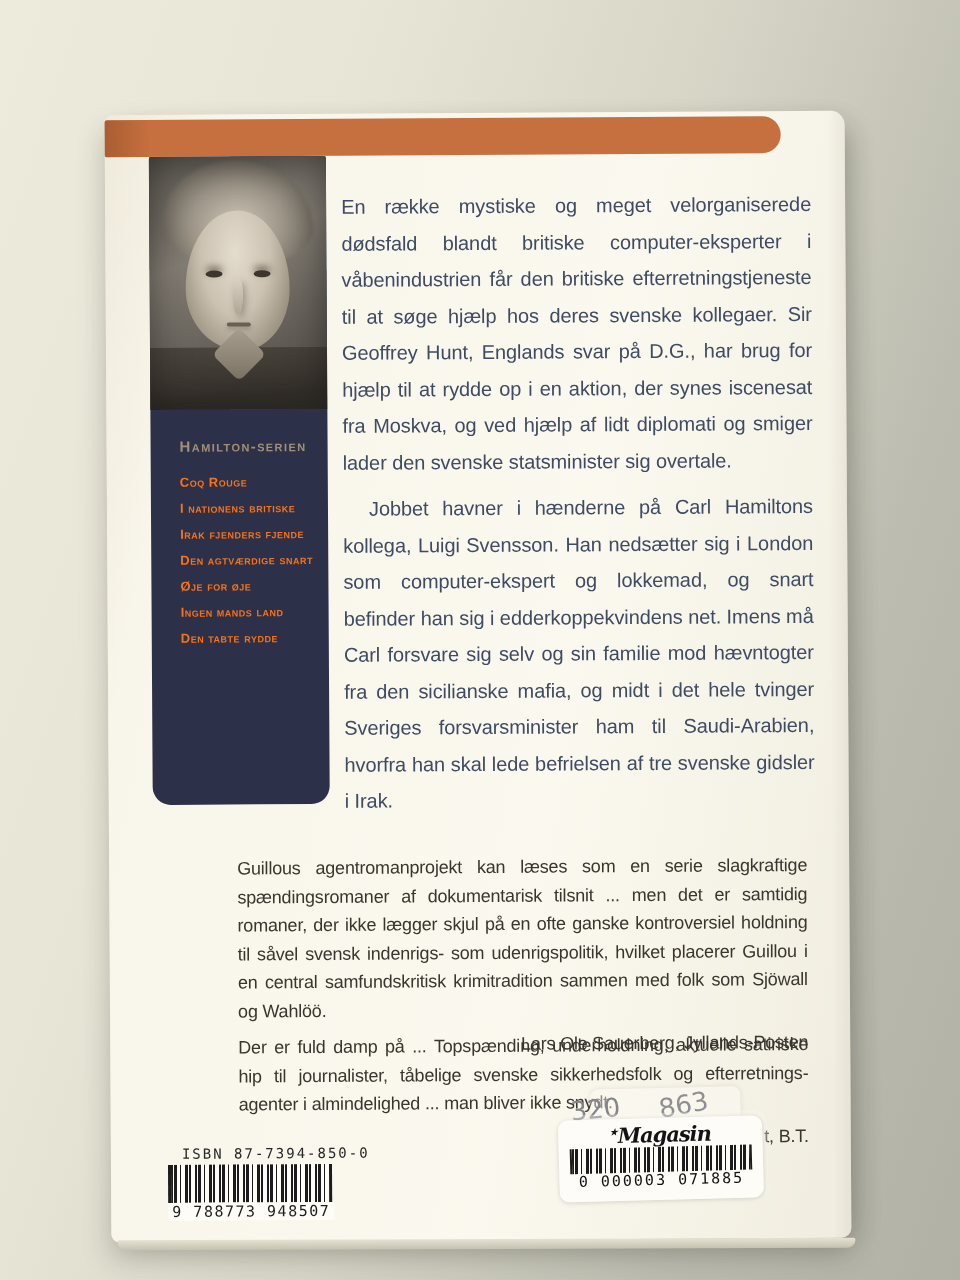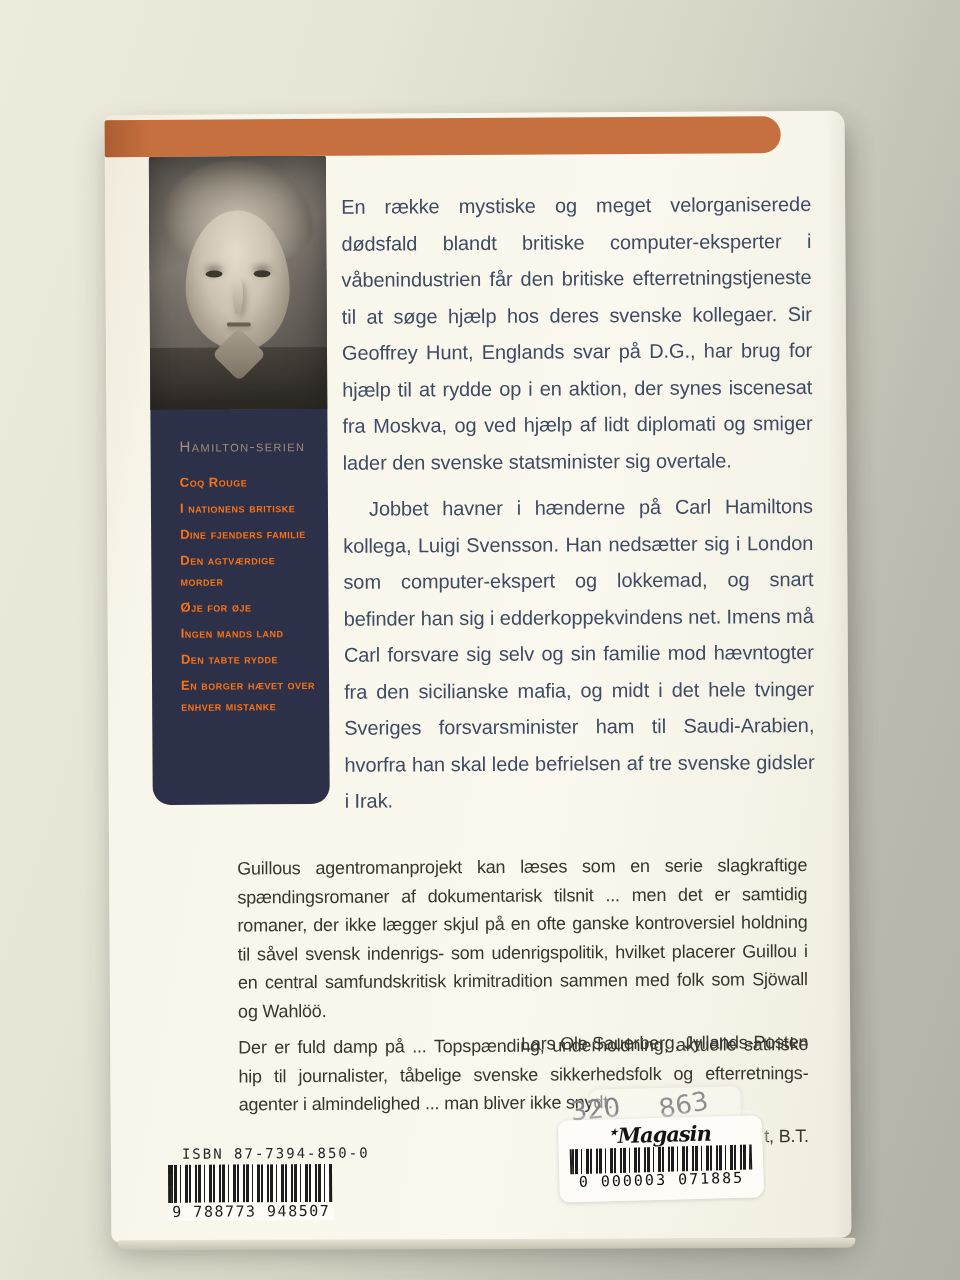--- a/index.html
+++ b/index.html
@@ -62,21 +62,21 @@
   .portrait .shoulders{position:absolute;bottom:0;left:0;right:0;height:62px;
     background:linear-gradient(175deg,#4c463f 0%,#332f2a 75%);}
   .portrait .collar{position:absolute;bottom:36px;left:70px;width:38px;height:38px;
     background:linear-gradient(135deg,#a79e8e,#7a7263);transform:rotate(45deg);
     border-radius:6px;}
   .portrait .vignette{position:absolute;inset:0;
     box-shadow:inset 0 0 36px rgba(20,18,16,0.55);}
   
   .series{padding:28px 13px 0 29px;}
   .series-heading{
-    font-size:15px;font-weight:normal;font-variant:small-caps;letter-spacing:1.4px;
+    font-size:15px;font-weight:bold;font-variant:small-caps;letter-spacing:1.4px;
     color:#a28f76;margin-bottom:17px;
   }
   .s-item{
     font-size:13px;font-variant:small-caps;letter-spacing:0.5px;
     color:#f97316;line-height:21px;margin-bottom:5px;font-weight:bold;
   }
   
   .blurb{
     position:absolute;left:236px;top:75px;width:470px;
     color:#3e4b62;font-size:20px;line-height:36.5px;text-align:justify;
@@ -148,26 +148,25 @@
       </div>
       <div class="shoulders">
         <div class="collar"></div>
       </div>
       <div class="vignette"></div>
     </div>
     <div class="series">
       <div class="series-heading">Hamilton-serien</div>
       <div class="s-item">Coq Rouge</div>
       <div class="s-item">I nationens britiske</div>
-      <div class="s-item">Dine fjenders familie</div>
-      <div class="s-item">Den agtværdige morder</div>
+      <div class="s-item">Irak fjenders fjende</div>
+      <div class="s-item">Den agtværdige snart</div>
       <div class="s-item">Øje for øje</div>
       <div class="s-item">Ingen mands land</div>
       <div class="s-item">Den tabte rydde</div>
-      <div class="s-item">En borger hævet over enhver mistanke</div>
 
     </div>
   </div>
 
   <div class="blurb">
     <p>En række mystiske og meget velorganiserede dødsfald blandt britiske computer-eksperter i våbenindustrien får den britiske efterretningstjeneste til at søge hjælp hos deres svenske kollegaer. Sir Geoffrey Hunt, Englands svar på D.G., har brug for hjælp til at rydde op i en aktion, der synes iscenesat fra Moskva, og ved hjælp af lidt diplomati og smiger lader den svenske statsminister sig overtale.</p>
     <p class="indent">Jobbet havner i hænderne på Carl Hamiltons kollega, Luigi Svensson. Han nedsætter sig i London som computer-ekspert og lokkemad, og snart befinder han sig i edderkoppekvindens net. Imens må Carl forsvare sig selv og sin familie mod hævntogter fra den sicilianske mafia, og midt i det hele tvinger Sveriges forsvarsminister ham til Saudi-Arabien, hvorfra han skal lede befrielsen af tre svenske gidsler i Irak.</p>
   </div>
 
   <div class="review review1">

